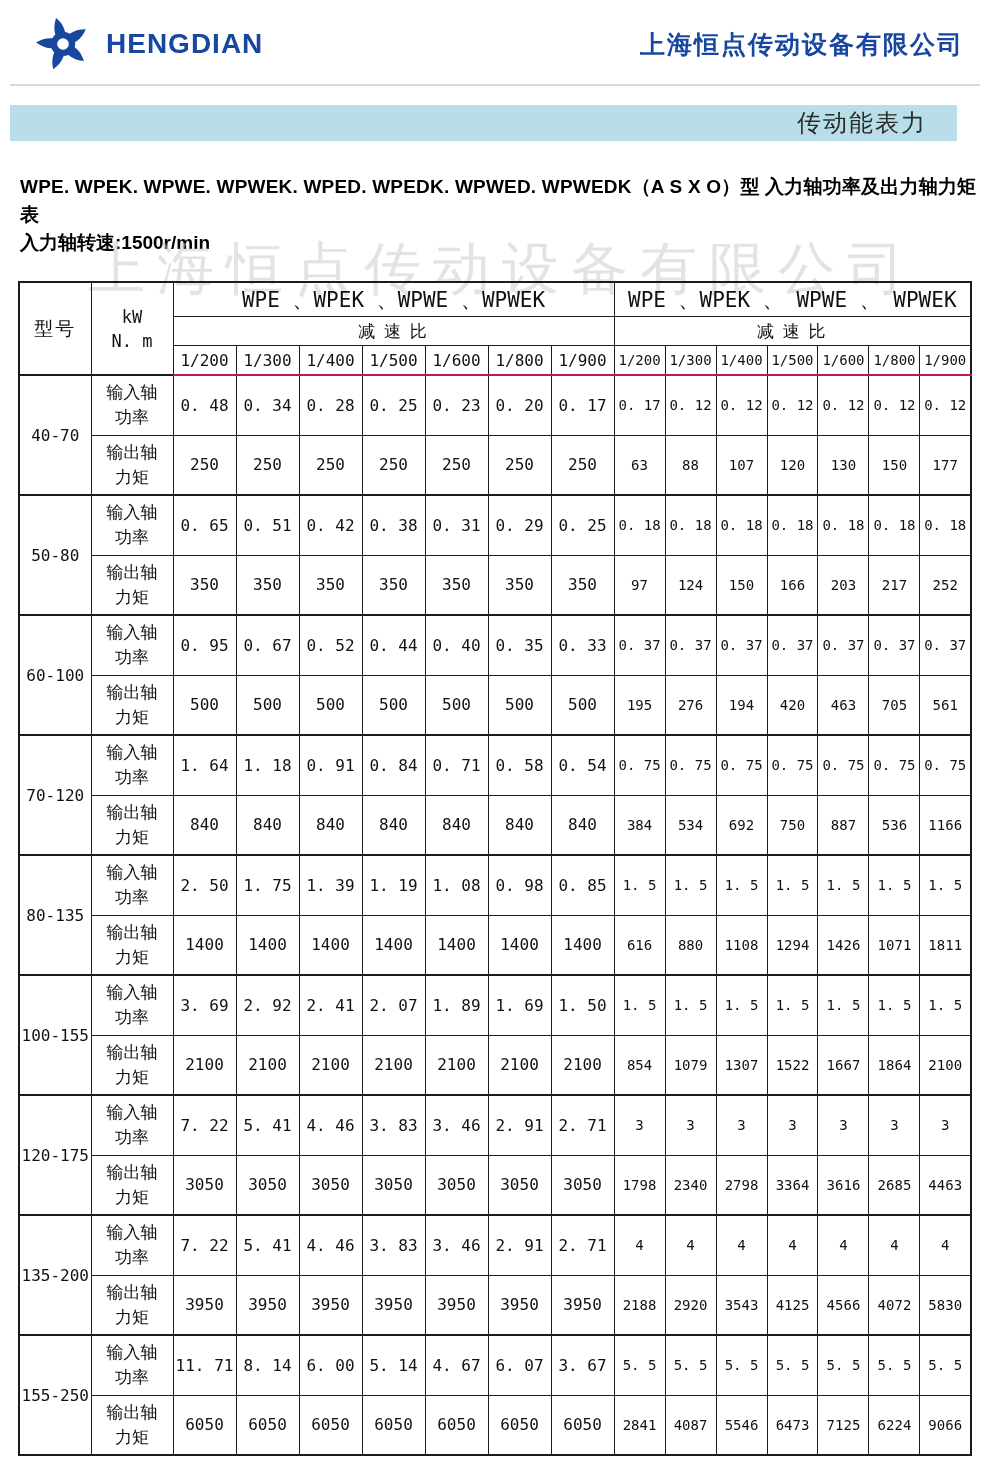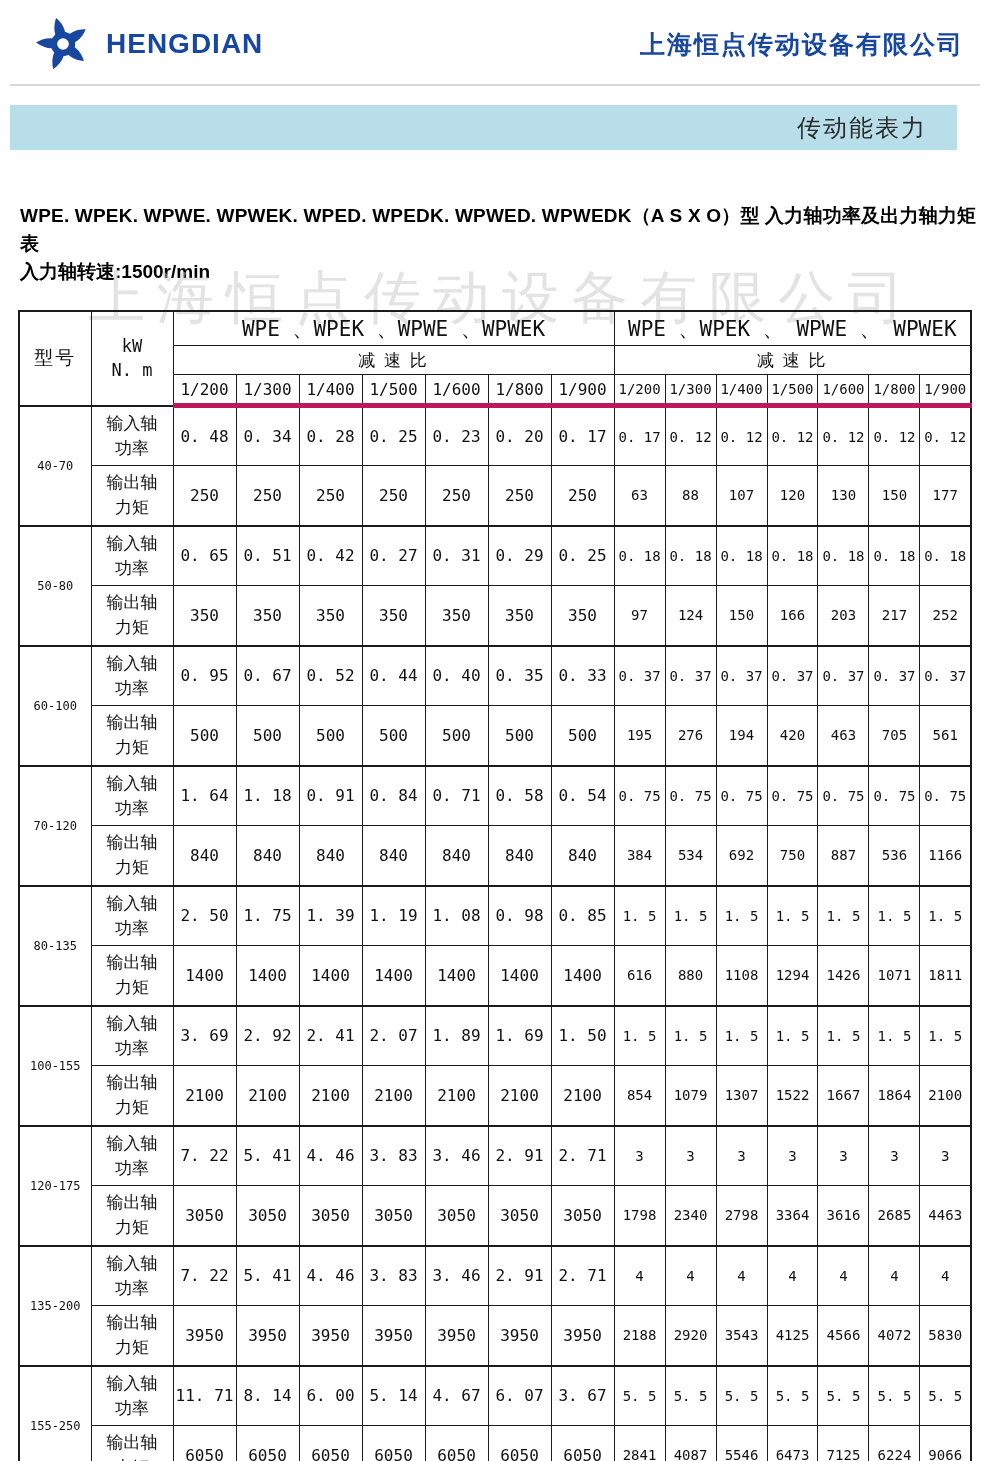--- a/index.html
+++ b/index.html
@@ -10,54 +10,54 @@
   .top-header{display:flex;justify-content:space-between;align-items:center;
     padding:12px 26px 8px 34px;height:64px;}
   .logo{display:flex;align-items:center;gap:14px;}
   .logo-icon{width:58px;height:58px;display:block;}
   .logo-text{font-size:28px;font-weight:bold;color:#1847a0;letter-spacing:1px;}
   .company{font-size:25px;font-weight:bold;color:#1847a0;letter-spacing:2px;}
 
   .divider{height:2px;background:#d9d9d9;margin:0 10px;}
 
   
-  .banner{margin:19px 33px 0 10px;height:45px;background:#b8dee9;
+  .banner{margin:19px 33px 0 10px;height:36px;background:#b8dee9;
     display:flex;align-items:center;justify-content:flex-end;
     padding-right:30px;box-sizing:border-box;}
   .banner span{font-size:24px;color:#2b2b2b;letter-spacing:2px;}
 
   
-  .intro{margin:52px 0 0 20px;font-weight:bold;color:#000;}
+  .intro{margin:32px 0 0 20px;font-weight:bold;color:#000;}
   .intro .line1{font-size:19px;line-height:28px;letter-spacing:0.2px;}
   .intro .line2{font-size:19px;line-height:28px;}
 
   
   .table-wrap{position:relative;margin:24px 0 0 18px;width:954px;}
   .watermark{position:absolute;top:-50px;left:70px;z-index:0;
     font-size:57px;letter-spacing:12px;color:#c8c8c8;opacity:0.5;
     white-space:nowrap;pointer-events:none;}
   table{position:relative;z-index:1;border-collapse:collapse;table-layout:fixed;
     width:954px;border:2px solid #1b1b1b;background:transparent;}
   th,td{border:1px solid #1b1b1b;text-align:center;vertical-align:middle;
     padding:0;background:transparent;font-weight:normal;overflow:hidden;}
   thead tr.r1 th{height:33px;}
   thead tr.r2 th{height:28px;}
   thead tr.r3 th{height:28px;}
-  thead tr.r3 th{border-bottom:5px solid #be185d;}
+  thead tr.r3 th{border-bottom:2px solid #be185d;}
   tbody tr{height:60px;}
   tbody tr.group-start td{border-top:2px solid #1b1b1b;}
 
   .model-h{font-size:19px;letter-spacing:2px;}
   .unit-h span{display:block;font-size:17px;line-height:24px;
     font-family:"DejaVu Sans Mono",monospace;}
   .grp-h{font-size:21px;font-family:"DejaVu Sans Mono",monospace;}
   .ratio-h{font-size:17px;letter-spacing:2px;}
   .ratio-cell{font-family:"DejaVu Sans Mono",monospace;font-size:16px;}
   .ratio-cell.g2{font-size:14px;}
-  .model-cell{font-size:12px;font-family:"DejaVu Sans Mono",monospace;margin-top:18px;}
+  .model-cell{font-size:16px;font-family:"DejaVu Sans Mono",monospace;margin-top:18px;}
   .label-cell span{display:block;font-size:17px;line-height:25px;}
   .val{font-family:"DejaVu Sans Mono",monospace;font-size:16px;}
   .val.g2{font-size:14px;}
 </style>
 </head>
 <body>
 
 <div class="page">
 
   <header class="top-header">
@@ -188,21 +188,21 @@
           </tr>
           <tr class="group-start">
             <td class="model-cell" rowspan="2">50-80</td>
             <td class="label-cell">
               <span>输入轴</span>
               <span>功率</span>
             </td>
             <td class="val g1">0. 65</td>
             <td class="val g1">0. 51</td>
             <td class="val g1">0. 42</td>
-            <td class="val g1">0. 27</td>
+            <td class="val g1">0. 38</td>
             <td class="val g1">0. 31</td>
             <td class="val g1">0. 29</td>
             <td class="val g1">0. 25</td>
             <td class="val g2">0. 18</td>
             <td class="val g2">0. 18</td>
             <td class="val g2">0. 18</td>
             <td class="val g2">0. 18</td>
             <td class="val g2">0. 18</td>
             <td class="val g2">0. 18</td>
             <td class="val g2">0. 18</td>

